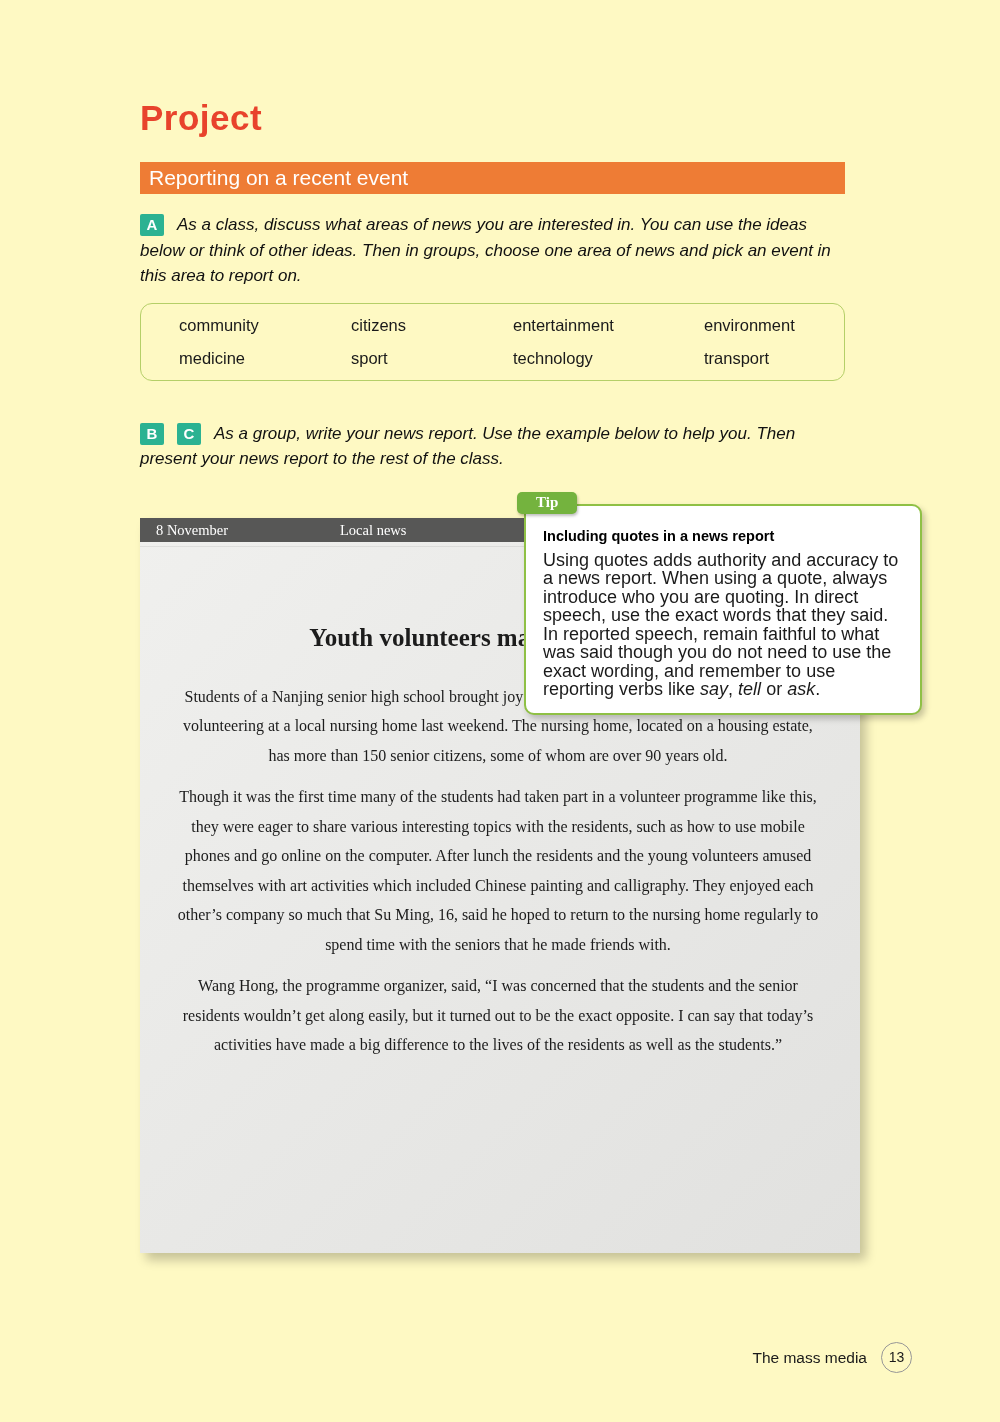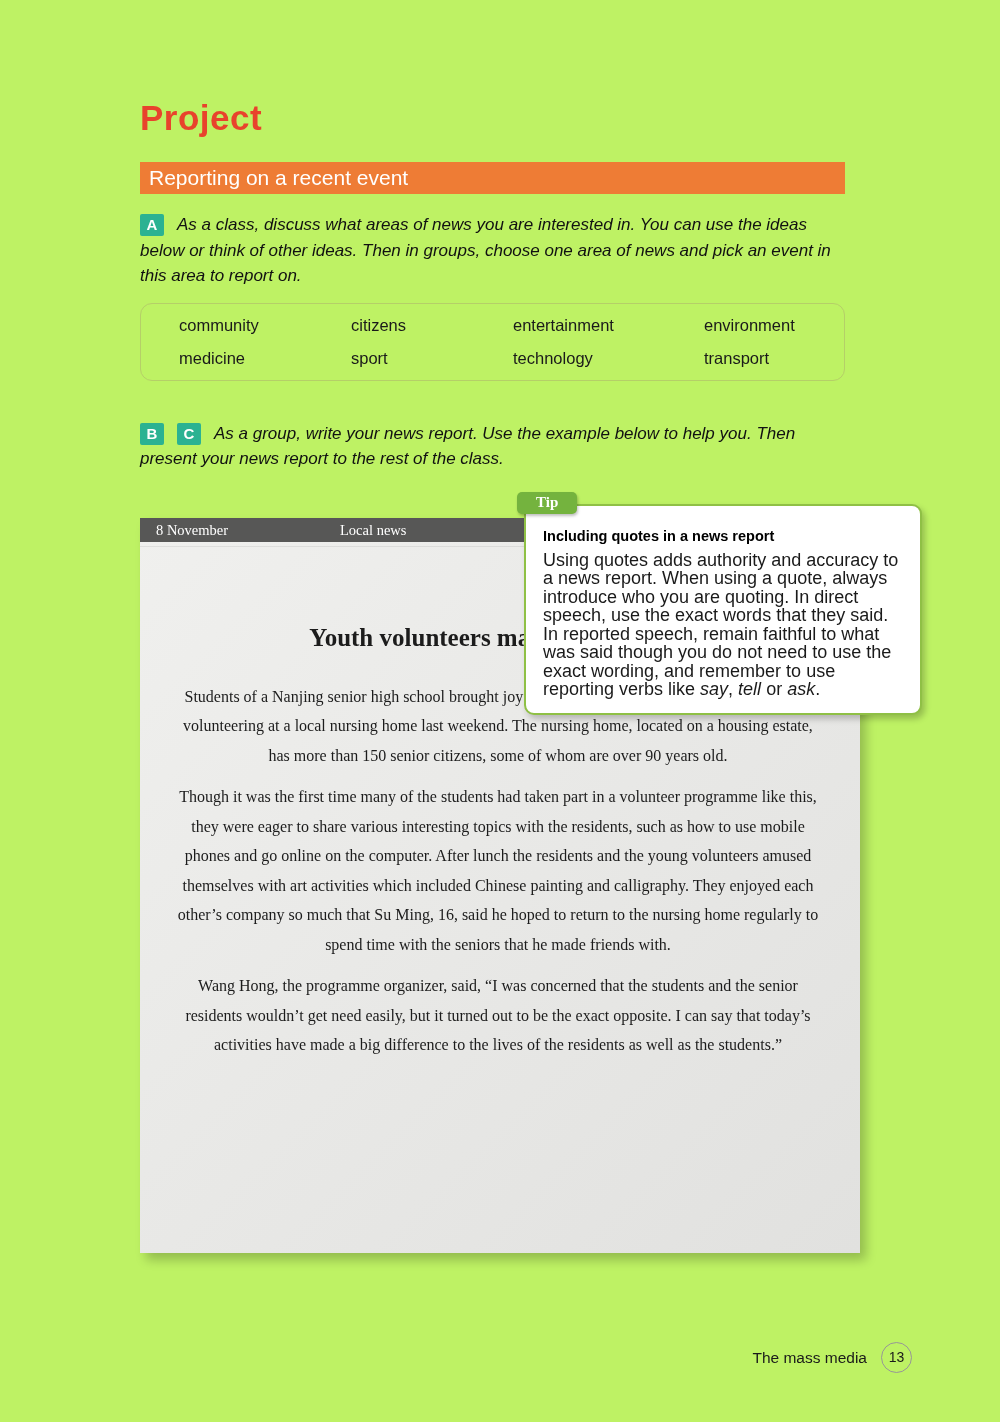--- a/index.html
+++ b/index.html
@@ -2,21 +2,21 @@
 <html style="--title_red: #e8432c; --banner_orange: #ee7c35; --task_badge_green: #2bb292; --ideas_border_green: #b5cf68; --tip_green: #74b33e; --tip_border_green: #8fc045; --paper_gray: #e9e9e7; --strip_gray: #575756;"><head>
 <meta charset="utf-8">
 <style>
   * { margin: 0; padding: 0; box-sizing: border-box; }
   html, body { background: #ffffff; }
   .page {
     position: relative;
     width: 1000px;
     height: 1422px;
     margin: 0 auto;
-    background: #bef264;
+    background: #fef9c3;
     overflow: hidden;
     font-family: "Liberation Sans", sans-serif;
     color: #1a1a1a;
   }
   .content {
     padding: 98px 155px 0 140px;
   }
   h1.project-title {
     font-size: 35px;
     font-weight: 800;
@@ -242,21 +242,21 @@
 
       <div class="paper">
         <div class="strip">
           <span class="date">8 November</span>
           <span class="section">Local news</span>
         </div>
         <div class="headline">Youth volunteers make a difference</div>
         <div class="article">
           <p>Students of a Nanjing senior high school brought joy to the elderly and brightened up their day by volunteering at a local nursing home last weekend. The nursing home, located on a housing estate, has more than 150 senior citizens, some of whom are over 90 years old.</p>
           <p>Though it was the first time many of the students had taken part in a volunteer programme like this, they were eager to share various interesting topics with the residents, such as how to use mobile phones and go online on the computer. After lunch the residents and the young volunteers amused themselves with art activities which included Chinese painting and calligraphy. They enjoyed each other’s company so much that Su Ming, 16, said he hoped to return to the nursing home regularly to spend time with the seniors that he made friends with.</p>
-          <p>Wang Hong, the programme organizer, said, “I was concerned that the students and the senior residents wouldn’t get need easily, but it turned out to be the exact opposite. I can say that today’s activities have made a big difference to the lives of the residents as well as the students.”</p>
+          <p>Wang Hong, the programme organizer, said, “I was concerned that the students and the senior residents wouldn’t get along easily, but it turned out to be the exact opposite. I can say that today’s activities have made a big difference to the lives of the residents as well as the students.”</p>
         </div>
       </div>
     </div>
 
   </div>
 
   <div class="footer">
     <span class="footer-label">The mass media</span>
     <span class="page-num">13</span>
   </div>

